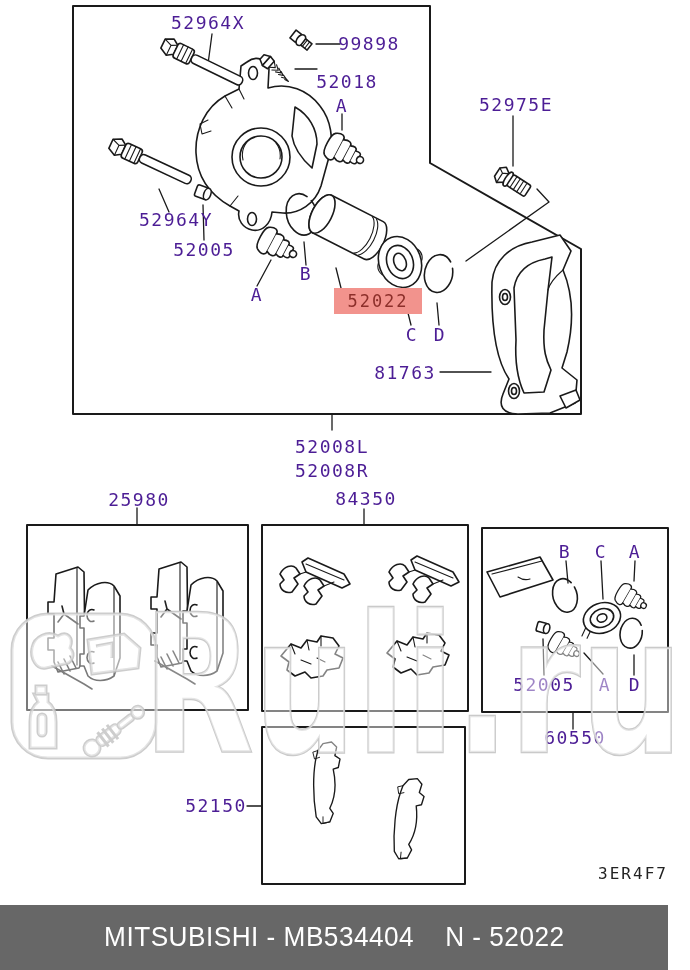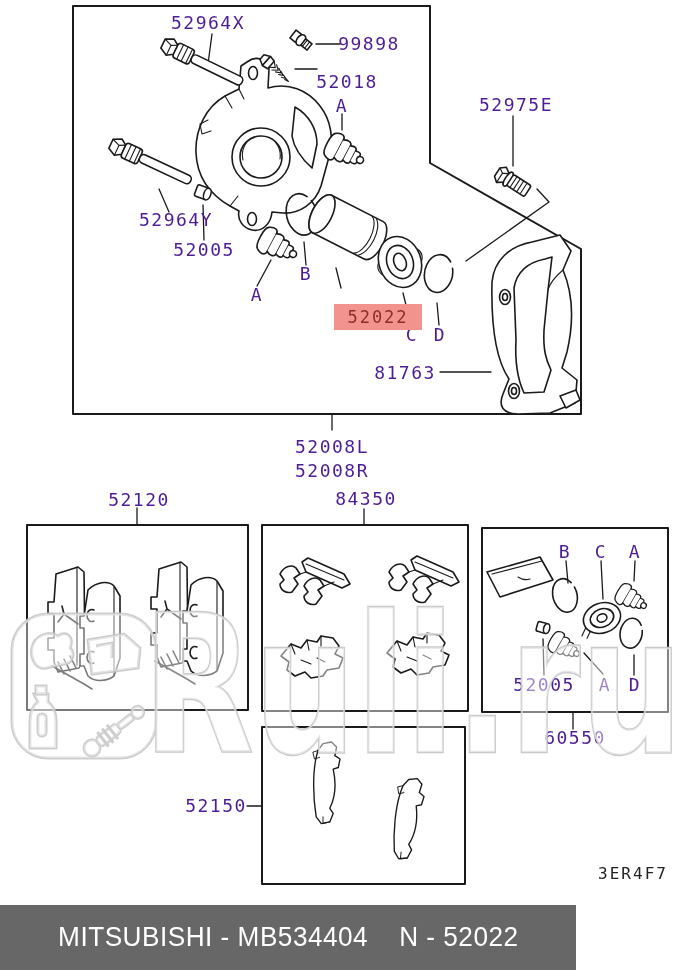--- a/index.html
+++ b/index.html
@@ -9,28 +9,28 @@
   .art path,.art rect,.art ellipse,.art circle,.art line,.art polygon,.art polyline{
      fill:none;stroke:#1a1a1a;stroke-width:1.6;stroke-linecap:round;stroke-linejoin:round;}
   .art .wfill{fill:#ffffff;}
   .art .box{stroke-width:2;}
   .art .thin{stroke-width:1.1;}
   .art .lead{stroke-width:1.3;}
   .art .dark{stroke:#222;}
   .lbl{position:absolute;transform:translate(-50%,-50%);font-size:18px;letter-spacing:1.5px;
        color:#4c1d95;white-space:nowrap;line-height:1;}
   .lbl.small{font-size:16px;letter-spacing:2px;color:#222;}
-  #highlight{position:absolute;left:334px;top:304px;width:88px;height:26px;
+  #highlight{position:absolute;left:334px;top:288px;width:88px;height:26px;
        background:#f2938d;color:#8c2f2a;display:flex;align-items:center;justify-content:center;
        font-size:17px;letter-spacing:2px;}
   #watermark{pointer-events:none;opacity:.92;}
   #watermark *{fill:rgba(255,255,255,0.45);stroke:#c9c9c9;stroke-width:3;paint-order:stroke;}
   #watermark text{font-family:"DejaVu Sans",sans-serif;font-weight:bold;
        fill:rgba(255,255,255,0.5);stroke:#c6c6c6;stroke-width:2.5;}
-  #footer{position:absolute;left:0;top:905px;width:576px;height:65px;background:#676767;
+  #footer{position:absolute;left:0;top:905px;width:668px;height:65px;background:#676767;
        display:flex;align-items:center;justify-content:center;}
   #footer span{color:#ffffff;font-family:"Liberation Sans",sans-serif;font-size:27px;
        letter-spacing:.5px;white-space:pre;transform:scaleX(.97);}
 </style>
 </head>
 <body>
 
 <div id="canvas">
 
   <svg class="art" width="690" height="905" viewBox="0 0 690 905">
@@ -205,21 +205,21 @@
   <div class="lbl" style="left:257px;top:295px">A</div>
   <div class="lbl" style="left:306px;top:274px">B</div>
   <div class="lbl" style="left:412px;top:335px">C</div>
   <div class="lbl" style="left:440px;top:335px">D</div>
   <div class="lbl" style="left:405px;top:373px">81763</div>
   <div class="lbl" style="left:332px;top:447px">52008L</div>
   <div class="lbl" style="left:332px;top:471px">52008R</div>
 
   <div id="highlight">52022</div>
 
-  <div class="lbl" style="left:139px;top:500px">52120</div>
+  <div class="lbl" style="left:139px;top:500px">25980</div>
   <div class="lbl" style="left:366px;top:499px">84350</div>
   <div class="lbl" style="left:565px;top:552px">B</div>
   <div class="lbl" style="left:601px;top:552px">C</div>
   <div class="lbl" style="left:635px;top:552px">A</div>
   <div class="lbl" style="left:544px;top:685px">52005</div>
   <div class="lbl" style="left:605px;top:685px">A</div>
   <div class="lbl" style="left:635px;top:685px">D</div>
   <div class="lbl" style="left:575px;top:738px">60550</div>
   <div class="lbl" style="left:216px;top:806px">52150</div>
 

